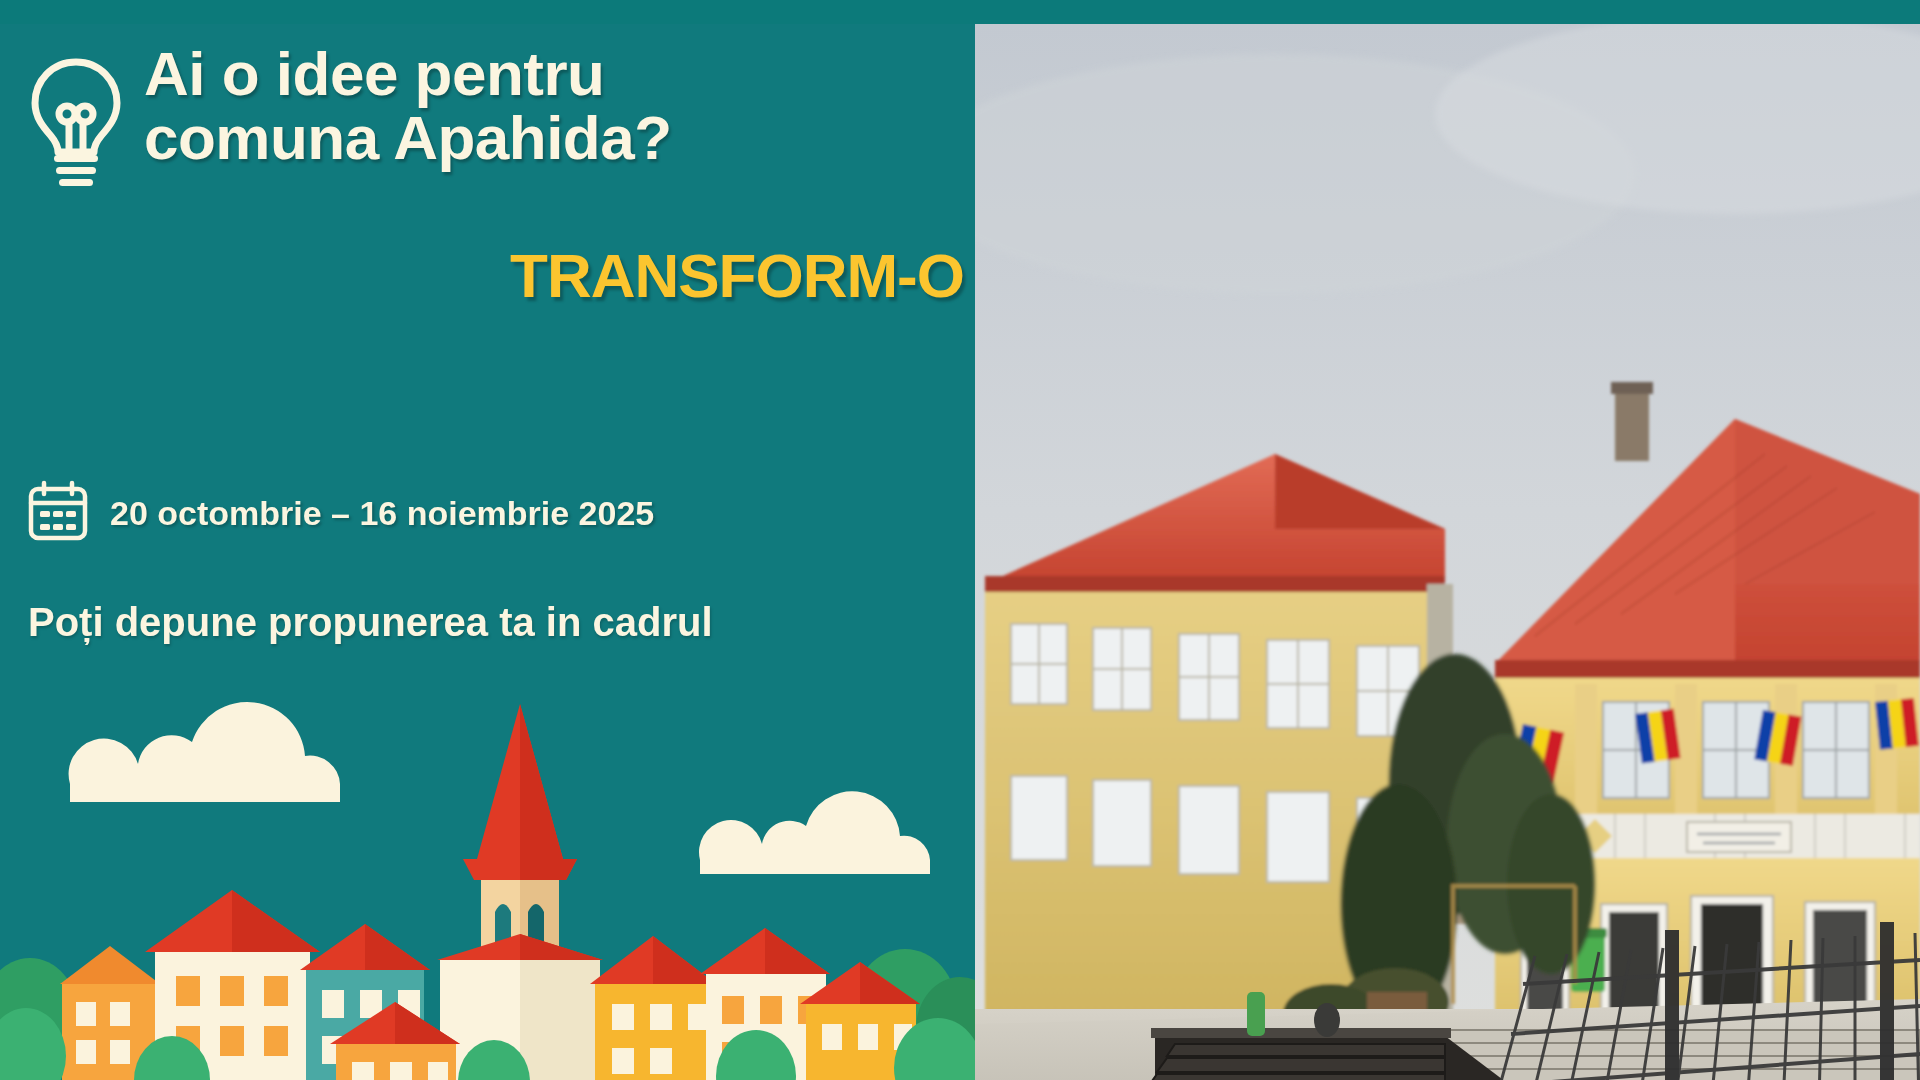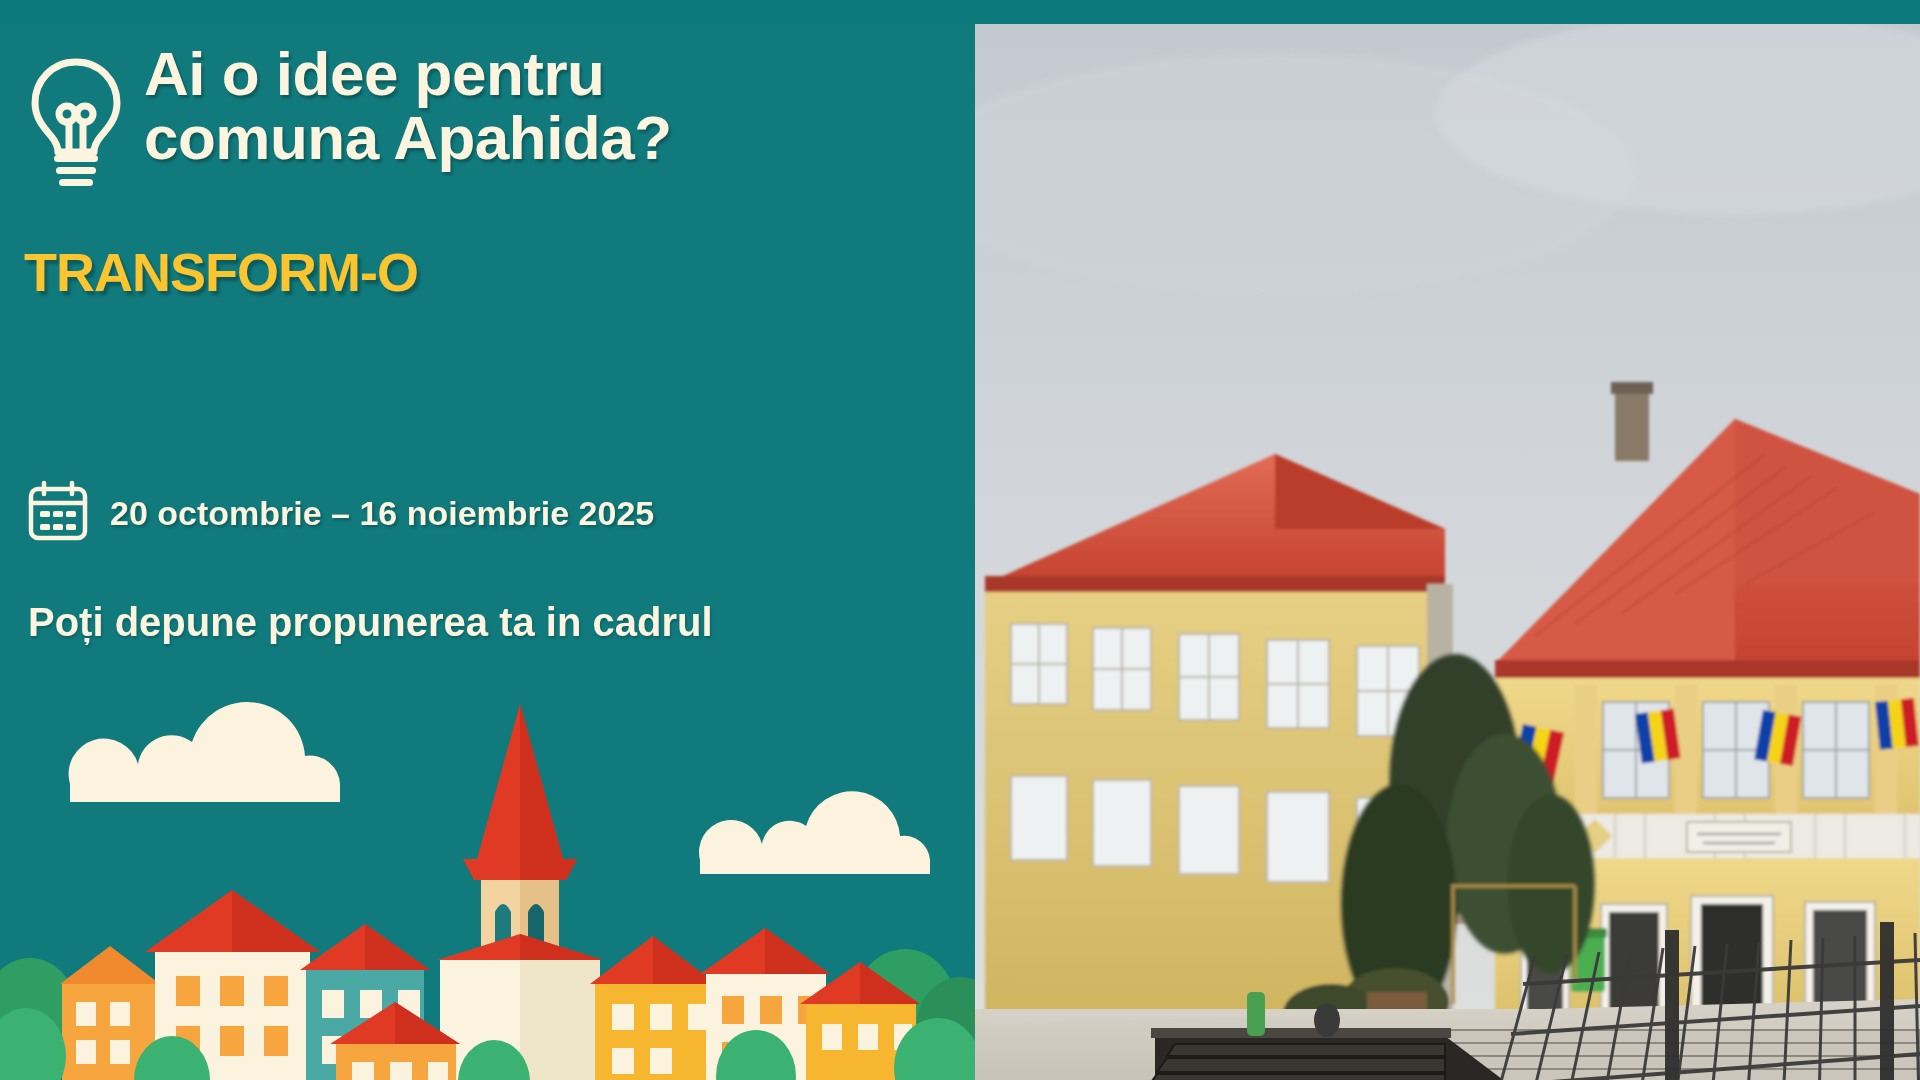--- a/index.html
+++ b/index.html
@@ -26,23 +26,24 @@
     letter-spacing:-0.5px;
     text-shadow:2px 3px 3px rgba(0,0,0,0.28);
     padding-left:14px;
   }
   .hl-line { display:block; white-space:nowrap; }
 
   
   #yellow-title {
     position:absolute; left:24px; top:222px; width:940px;
     color:#fbc52f;
-    font-size:54px; line-height:0.98; font-weight:bold;
+    font-size:62px; line-height:0.98; font-weight:bold;
     letter-spacing:-1px;
     text-shadow:3px 4px 3px rgba(0,0,0,0.26);
+    text-align:right;
   }
   .yt-line { display:block; white-space:nowrap; }
 
   
   #date-row { position:absolute; left:26px; top:455px; display:flex; align-items:center; }
   #calendar-icon { flex:0 0 64px; }
   #date-text {
     color:#fbf5e0; font-size:34px; font-weight:bold;
     margin-left:20px; white-space:nowrap;
     text-shadow:2px 2px 3px rgba(0,0,0,0.25);

